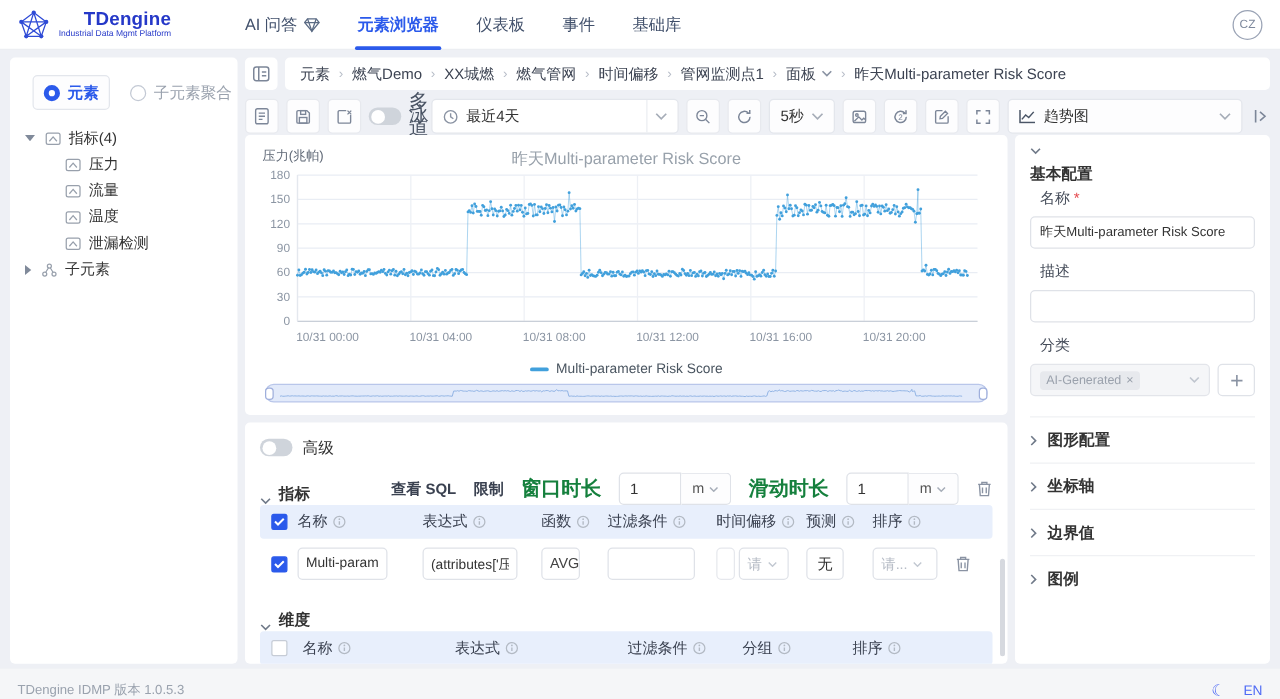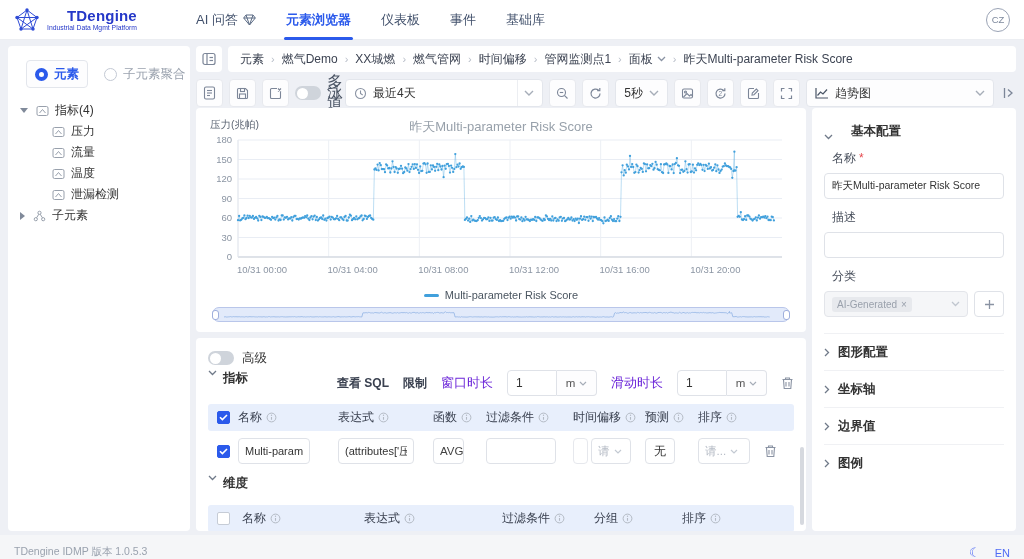--- a/index.html
+++ b/index.html
@@ -65,45 +65,45 @@
   .legend { display:flex; align-items:center; justify-content:center; gap:6px; height:16px; margin-top:2px; cursor:pointer; }
   .legend .mark { width:15px; height:3px; border-radius:2px; }
   .legend .ltxt { font-size:11px; color:#4a5560; }
   .brush { margin:4px 4px 0; height:15px; border:1px solid #b9c6ea; background:#e2eafa; border-radius:7px; position:relative; cursor:ew-resize; }
   .bhandle { position:absolute; top:1.5px; width:7px; height:10.5px; background:#fff; border:1px solid #9fafdc; border-radius:3px; }
   .bhandle.l { left:-1px; } .bhandle.r { right:-1px; }
 
   .lower-card { flex:1; background:#fff; border-radius:4px; padding:8px 12px; overflow:hidden; position:relative; }
   .adv-row { display:flex; align-items:center; gap:8px; height:24px; }
   .adv-row .alabel { font-size:12.5px; color:#333; }
-  .sec-hd { display:flex; align-items:flex-start; height:34px; gap:6px; }
+  .sec-hd { display:flex; align-items:flex-end; height:34px; gap:6px; }
   .sec-title { font-size:12.5px; font-weight:bold; color:#333; }
   .chev { flex:0 0 auto; display:flex; }
   .sec-hd .right { margin-left:auto; display:flex; align-items:center; gap:14px; }
   .lnk { font-size:12px; font-weight:bold; color:#3a4150; cursor:pointer; }
-  .flabel { font-size:13px; font-weight:normal; color:#6d28d9; }
+  .flabel { font-size:16px; font-weight:bold; color:#15803d; }
   .cinp { height:26px; border:1px solid #dfe2e8; border-radius:4px 0 0 4px; width:50px; padding:0 8px; font-size:12px; font-family:inherit; color:#333; }
   .unit-sel { height:26px; width:40px; border:1px solid #dfe2e8; border-left:none; border-radius:0 4px 4px 0; background:#fdfdfe; display:flex; align-items:center; justify-content:center; gap:4px; font-size:11.5px; color:#555; cursor:pointer; }
 
   .mhead { display:grid; grid-template-columns:30px 100px 95px 53px 87px 72px 53px 1fr; align-items:center; height:27px; background:#e8effc; border-radius:3px; }
   .dhead { display:grid; grid-template-columns:34px 122px 138px 92px 88px 1fr; align-items:center; height:27px; background:#e8effc; border-radius:3px; }
   .hcell { display:flex; align-items:center; gap:4px; font-size:12px; color:#3a4150; }
   .mrow { display:grid; grid-template-columns:30px 100px 95px 53px 87px 72px 53px 1fr; align-items:center; height:40px; }
   .cb { width:13px; height:13px; border-radius:2px; border:1px solid #c6ccd6; background:#fff; margin-left:9px; display:flex; align-items:center; justify-content:center; cursor:pointer; }
   .cb.on { background:#2b5aeb; border-color:#2b5aeb; }
   .rinp { height:26px; border:1px solid #dfe2e8; border-radius:4px; padding:0 6px; font-size:11px; font-family:inherit; color:#333; width:72px; }
   .rsel { height:26px; border:1px solid #dfe2e8; border-radius:4px; background:#fff; display:flex; align-items:center; padding:0 6px; gap:4px; font-size:11.5px; color:#444; cursor:pointer; }
   .ph { color:#b6bcc6; }
   .tinp { width:15px; height:26px; border:1px solid #e6e8ed; border-radius:4px; }
   .fbox { width:30px; height:26px; border:1px solid #dfe2e8; border-radius:4px; display:flex; align-items:center; justify-content:center; font-size:12px; color:#333; cursor:pointer; }
   .vscroll { position:absolute; right:2px; bottom:6px; width:4px; height:78px; background:#d6d9df; border-radius:2px; cursor:grab; }
 
   
   .rpanel { width:204px; flex:0 0 auto; background:#fff; border-radius:4px; padding:10px 12px; overflow:hidden; }
-  .rp-sec-hd { display:flex; align-items:flex-end; gap:18px; height:22px; cursor:pointer; }
+  .rp-sec-hd { display:flex; align-items:flex-start; gap:7px; height:22px; cursor:pointer;flex-direction:column; }
   .rp-sec-hd .t { font-size:12.5px; font-weight:bold; color:#333; }
   .rp-label { font-size:12px; color:#454c59; margin:10px 0 6px 8px; }
   .req { color:#e5484d; margin-left:3px; }
   .rp-inp { width:100%; height:26px; border:1px solid #dfe2e8; border-radius:4px; padding:0 7px; font-size:10.5px; font-family:inherit; color:#333; }
   .cat-row { display:flex; gap:6px; }
   .cat-sel { flex:1; height:26px; background:#f5f6f8; border:1px solid #e3e5ea; border-radius:4px; display:flex; align-items:center; padding:0 7px; gap:6px; }
   .tag { background:#e7e9ed; border-radius:3px; padding:2px 5px; font-size:10px; color:#9aa1ac; display:flex; align-items:center; gap:4px; }
   .tag .x { cursor:pointer; }
   .plus-btn { width:30px; height:26px; border:1px solid #dfe2e8; border-radius:4px; background:#fff; display:flex; align-items:center; justify-content:center; cursor:pointer; }
   .rp-coll { display:flex; align-items:center; gap:8px; height:37px; border-top:1px solid #f0f1f4; margin-top:0; cursor:pointer; }

